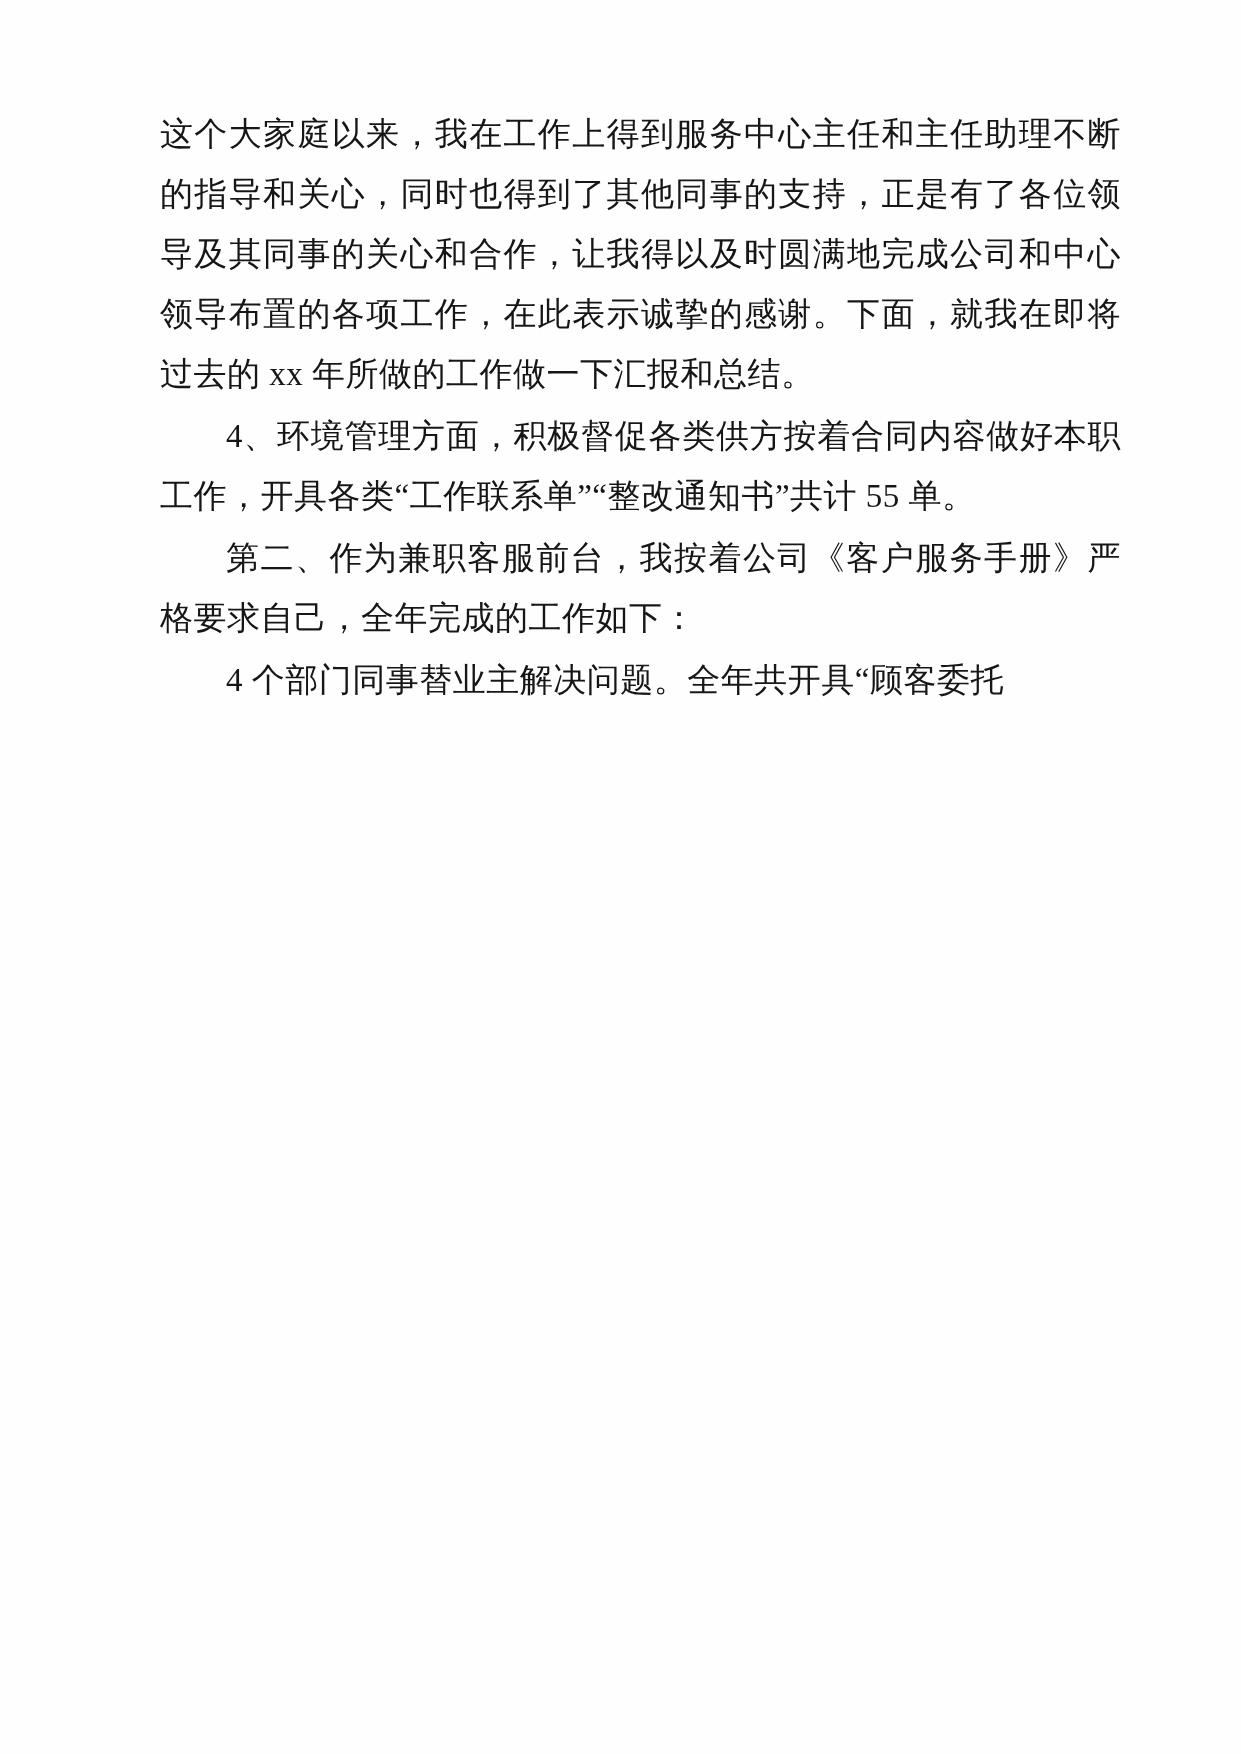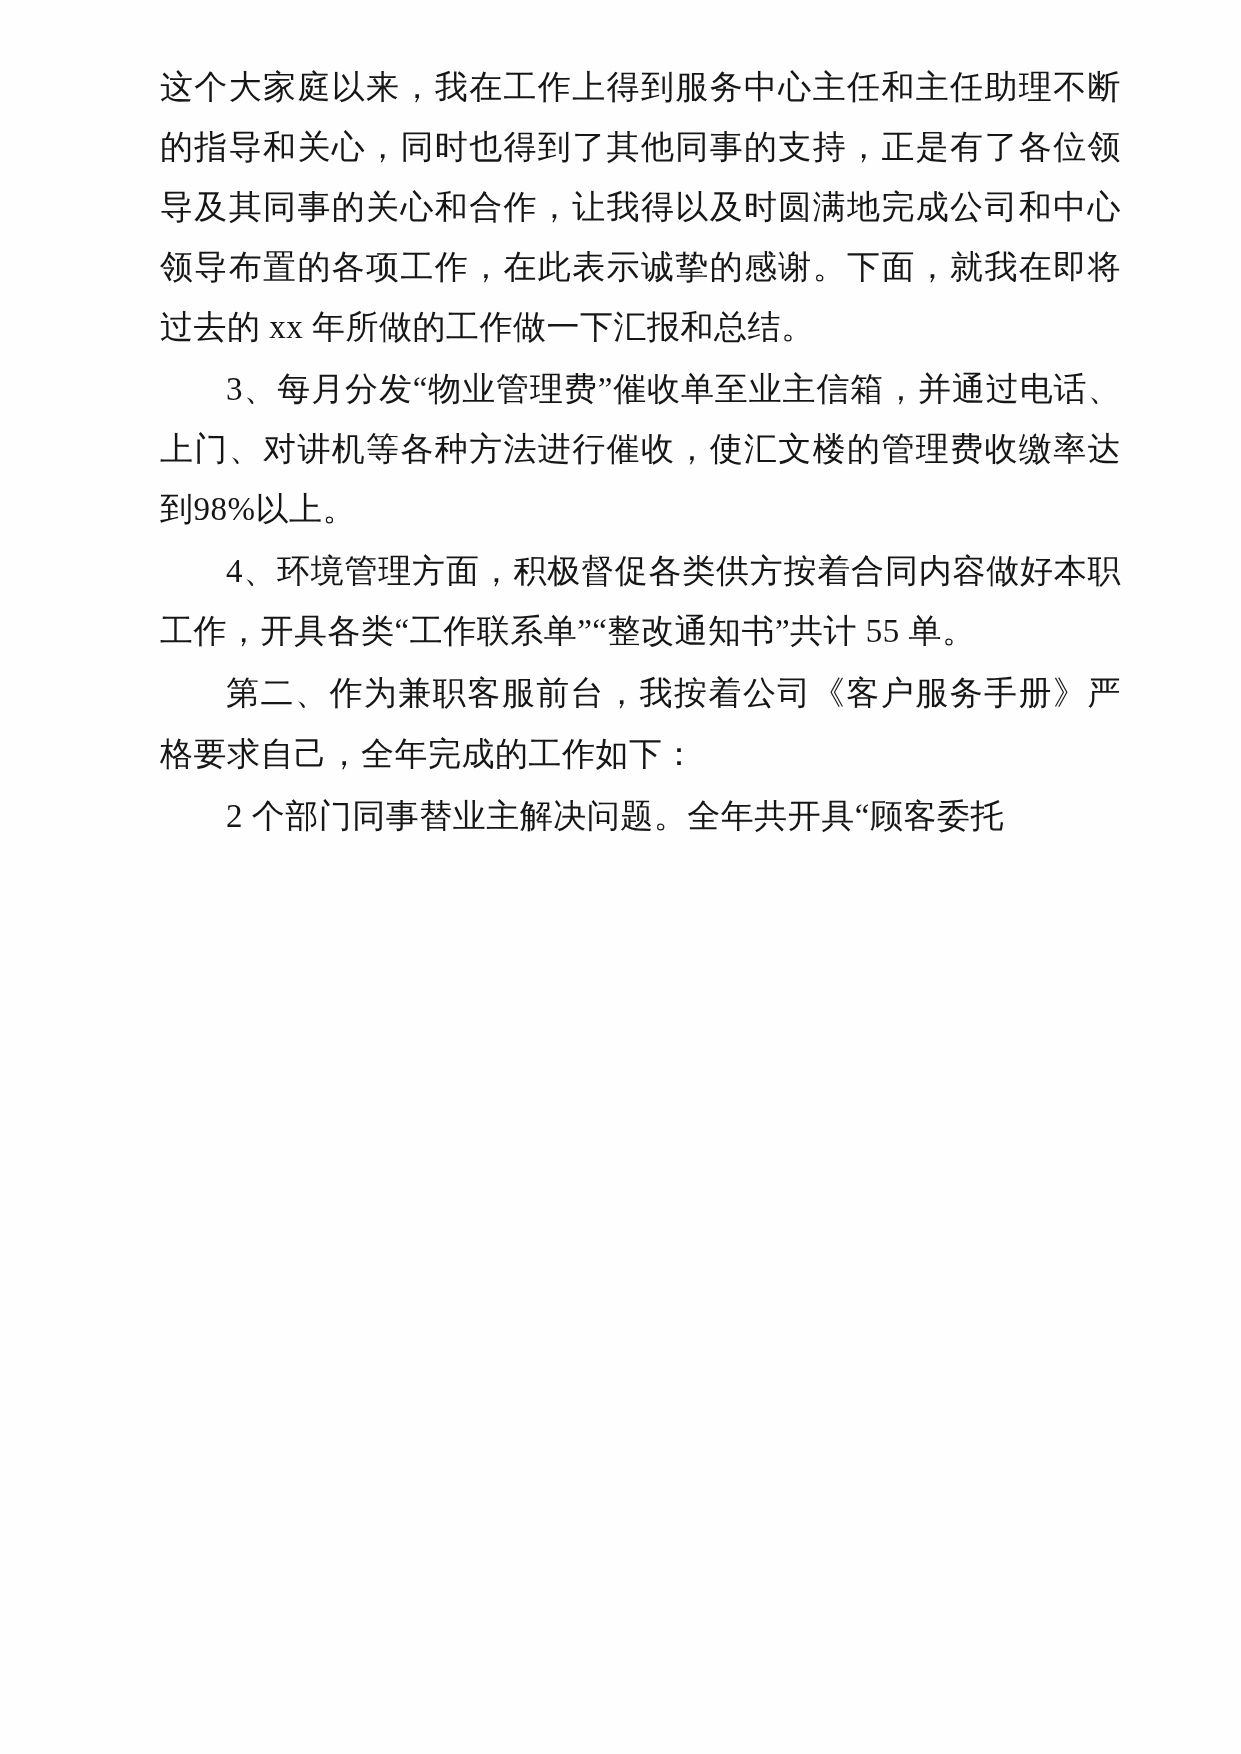--- a/index.html
+++ b/index.html
@@ -13,21 +13,21 @@
     font-family: "Liberation Serif", "DejaVu Serif", serif;
     color: #1a1a1a;
     overflow: hidden;
   }
   .page {
     position: relative;
     width: 1241px;
     height: 1754px;
     background: #fefefe;
     box-sizing: border-box;
-    padding: 57px 120px 60px 160px;
+    padding: 104px 120px 60px 160px;
   }
   .doc-body {
     font-size: 33px;
     line-height: 1.82;
     letter-spacing: 0.5px;
     text-align: justify;
     color: #161616;
   }
   p.para {
     margin: 0 0 2px 0;
@@ -37,18 +37,17 @@
   p.indent {
     text-indent: 2em;
   }
 </style>
 </head>
 <body>
 
 <div class="page">
   <div class="doc-body">
     <p class="para">这个大家庭以来，我在工作上得到服务中心主任和主任助理不断的指导和关心，同时也得到了其他同事的支持，正是有了各位领导及其同事的关心和合作，让我得以及时圆满地完成公司和中心领导布置的各项工作，在此表示诚挚的感谢。下面，就我在即将过去的 xx 年所做的工作做一下汇报和总结。</p>
-    <p class="para indent">3、每月分发“物业管理费”催收单至业主信箱，并通过电话、上门、对讲机等各种方法进行催收，使汇文楼的管理费收缴率达到98%以上。</p>
     <p class="para indent">4、环境管理方面，积极督促各类供方按着合同内容做好本职工作，开具各类“工作联系单”“整改通知书”共计 55 单。</p>
     <p class="para indent">第二、作为兼职客服前台，我按着公司《客户服务手册》严格要求自己，全年完成的工作如下：</p>
-    <p class="para indent">2 个部门同事替业主解决问题。全年共开具“顾客委托</p>
+    <p class="para indent">4 个部门同事替业主解决问题。全年共开具“顾客委托</p>
   </div>
 </div>
 
 </body></html>

